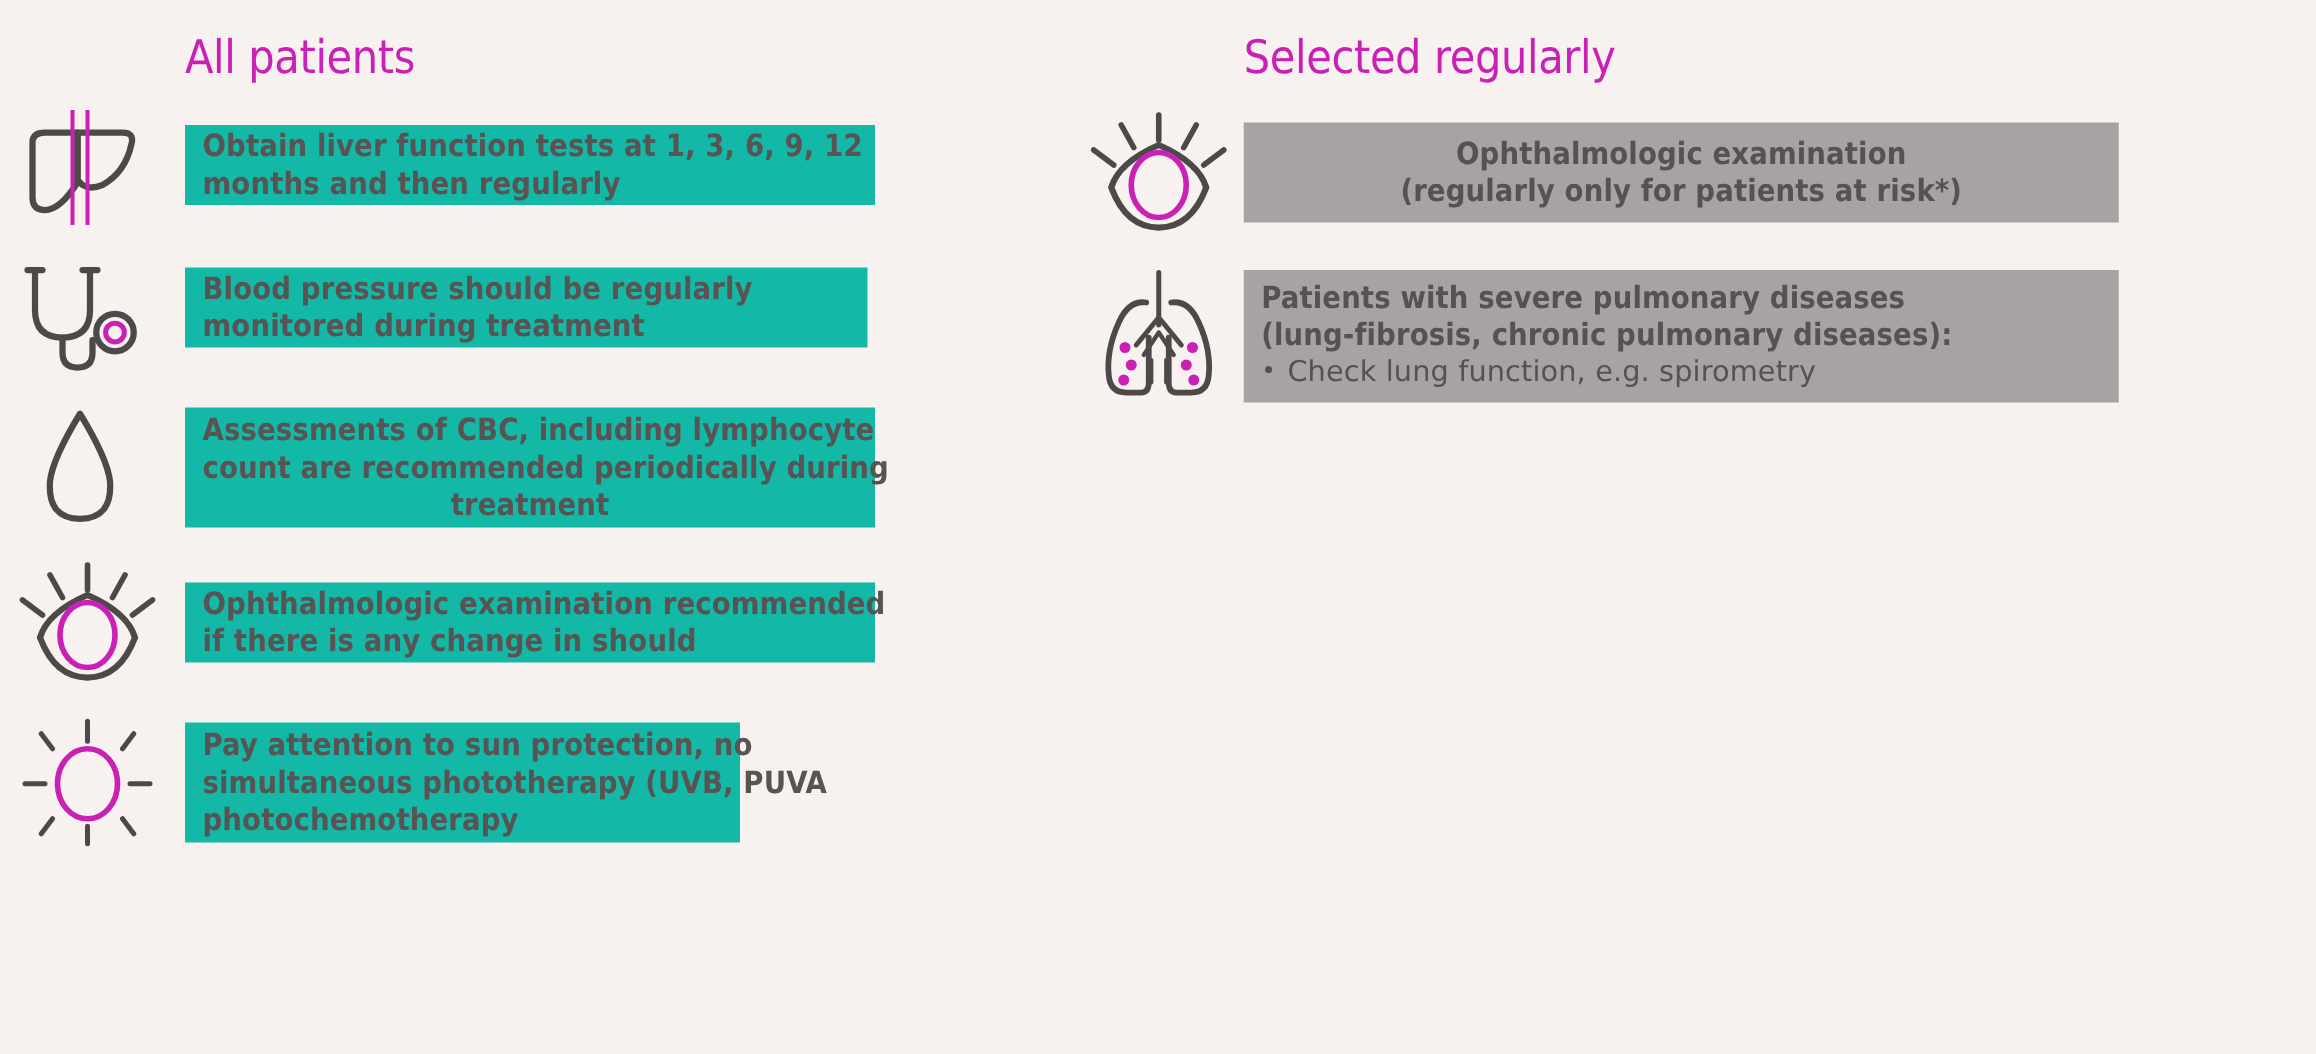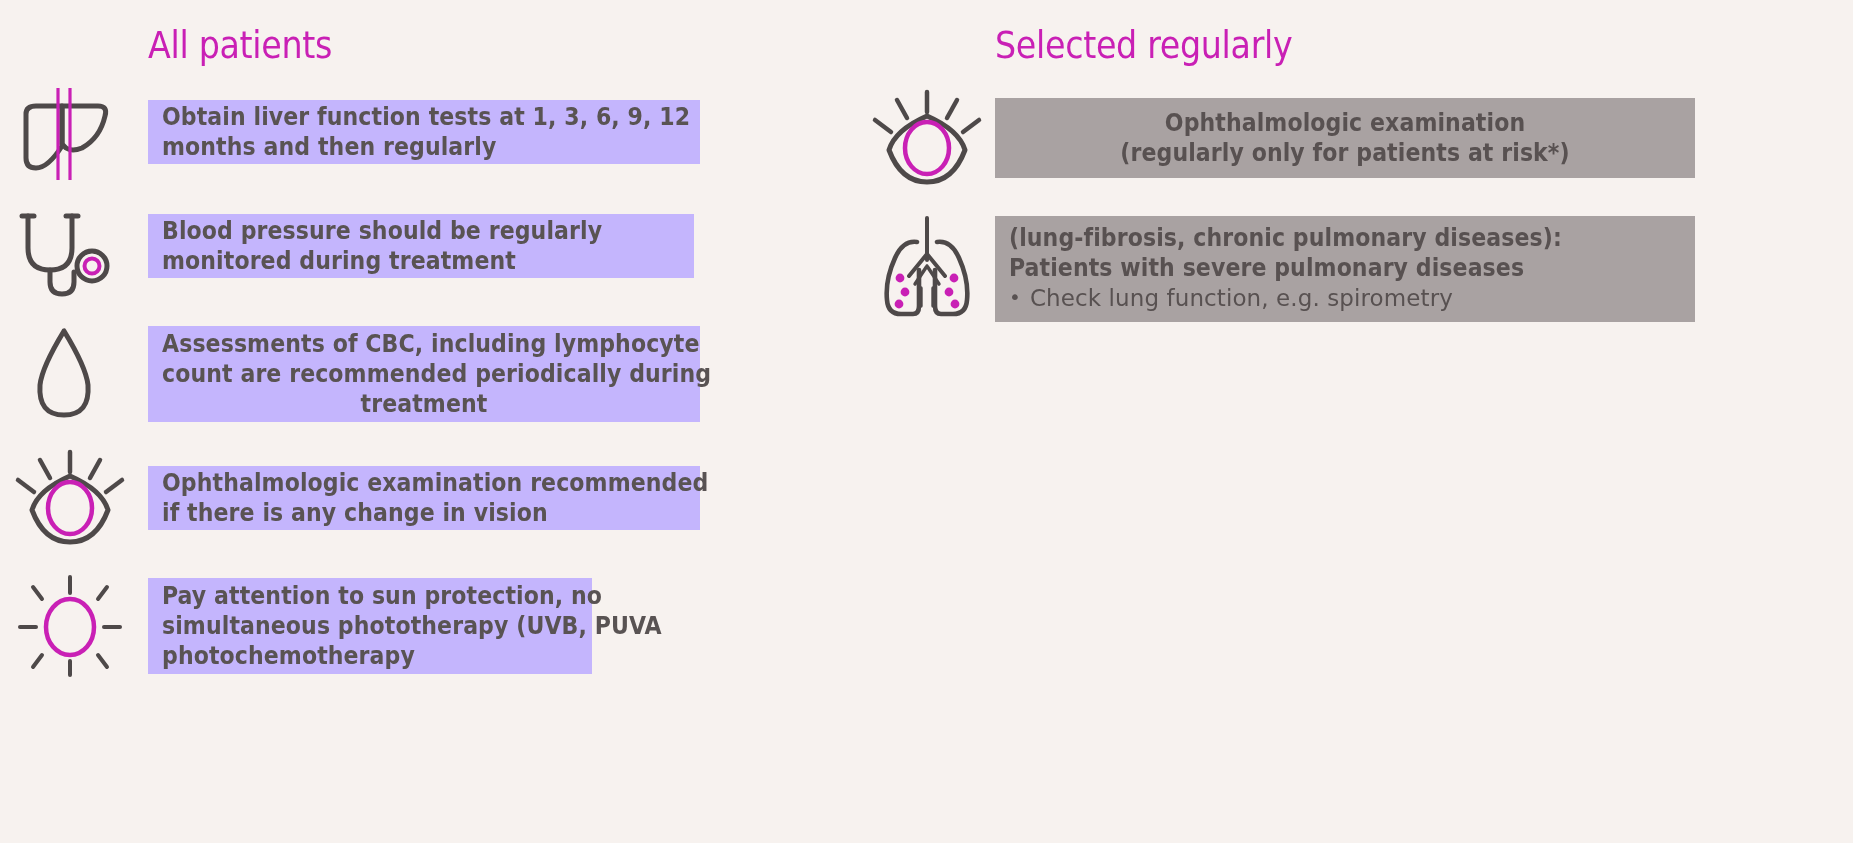--- a/index.html
+++ b/index.html
@@ -32,21 +32,21 @@
   .icon-slot{
     position:absolute;
     display:flex;align-items:center;justify-content:center;
   }
   .msg{
     position:absolute;
     box-sizing:border-box;
     display:flex;flex-direction:column;justify-content:center;
     padding:11px 14px 12px 14px;
   }
-  .msg.pink{background:#c4b5fd;}
+  .msg.pink{background:#14b8a6;}
   .msg.gray{background:#a9a2a2;}
 
   .msg-line{
     font-family:"DejaVu Sans Condensed","Liberation Sans", sans-serif;
     font-stretch:condensed;
     font-weight:bold;
     font-size:24.5px;
     line-height:30px;
     color:#595353;
     white-space:nowrap;
@@ -124,21 +124,21 @@
         <ellipse cx="58" cy="60" rx="22" ry="26" fill="none" stroke="#c920b5" stroke-width="4.5"></ellipse>
         <line x1="58" y1="24" x2="58" y2="4" stroke="#4e4949" stroke-width="4.5" stroke-linecap="round"></line>
         <line x1="38" y1="30" x2="28" y2="12" stroke="#4e4949" stroke-width="4.5" stroke-linecap="round"></line>
         <line x1="78" y1="30" x2="88" y2="12" stroke="#4e4949" stroke-width="4.5" stroke-linecap="round"></line>
         <line x1="22" y1="44" x2="6" y2="32" stroke="#4e4949" stroke-width="4.5" stroke-linecap="round"></line>
         <line x1="94" y1="44" x2="110" y2="32" stroke="#4e4949" stroke-width="4.5" stroke-linecap="round"></line>
       </svg>
     </div>
     <div class="msg pink" style="left:148px;top:466px;width:552px;height:64px;">
       <div class="msg-line">Ophthalmologic examination recommended</div>
-      <div class="msg-line">if there is any change in vision</div>
+      <div class="msg-line">if there is any change in should</div>
     </div>
 
     <div class="icon-slot" style="left:8px;top:568px;width:124px;height:110px;">
       <svg width="116" height="104" viewBox="0 0 116 104">
         <ellipse cx="58" cy="56" rx="24" ry="28" fill="none" stroke="#c920b5" stroke-width="4.5"></ellipse>
         <line x1="58" y1="22" x2="58" y2="6" stroke="#4e4949" stroke-width="4" stroke-linecap="round"></line>
         <line x1="30" y1="28" x2="21" y2="16" stroke="#4e4949" stroke-width="4" stroke-linecap="round"></line>
         <line x1="86" y1="28" x2="95" y2="16" stroke="#4e4949" stroke-width="4" stroke-linecap="round"></line>
         <line x1="24" y1="56" x2="8" y2="56" stroke="#4e4949" stroke-width="4" stroke-linecap="round"></line>
         <line x1="92" y1="56" x2="108" y2="56" stroke="#4e4949" stroke-width="4" stroke-linecap="round"></line>
@@ -185,22 +185,22 @@
         <path d="M68 28 Q82 26 90 44 Q100 66 98 86 Q97 100 84 100 L72 100 Q66 100 66 92 L66 56" fill="none" stroke="#4e4949" stroke-width="4.6" stroke-linejoin="round" stroke-linecap="round"></path>
         <circle cx="31" cy="64" r="4.4" fill="#c920b5"></circle>
         <circle cx="36" cy="78" r="4.4" fill="#c920b5"></circle>
         <circle cx="30" cy="90" r="4.4" fill="#c920b5"></circle>
         <circle cx="85" cy="64" r="4.4" fill="#c920b5"></circle>
         <circle cx="80" cy="78" r="4.4" fill="#c920b5"></circle>
         <circle cx="86" cy="90" r="4.4" fill="#c920b5"></circle>
       </svg>
     </div>
     <div class="msg gray" style="left:140px;top:216px;width:700px;height:106px;">
+      <div class="msg-line">Patients with severe pulmonary diseases</div>
       <div class="msg-line">(lung-fibrosis, chronic pulmonary diseases):</div>
-      <div class="msg-line">Patients with severe pulmonary diseases</div>
       <div class="bullet-line">
         <span class="bullet-dot">•</span>
         <span>Check lung function, e.g. spirometry</span>
       </div>
     </div>
   </div>
 
 </div>
 
 </body></html>

